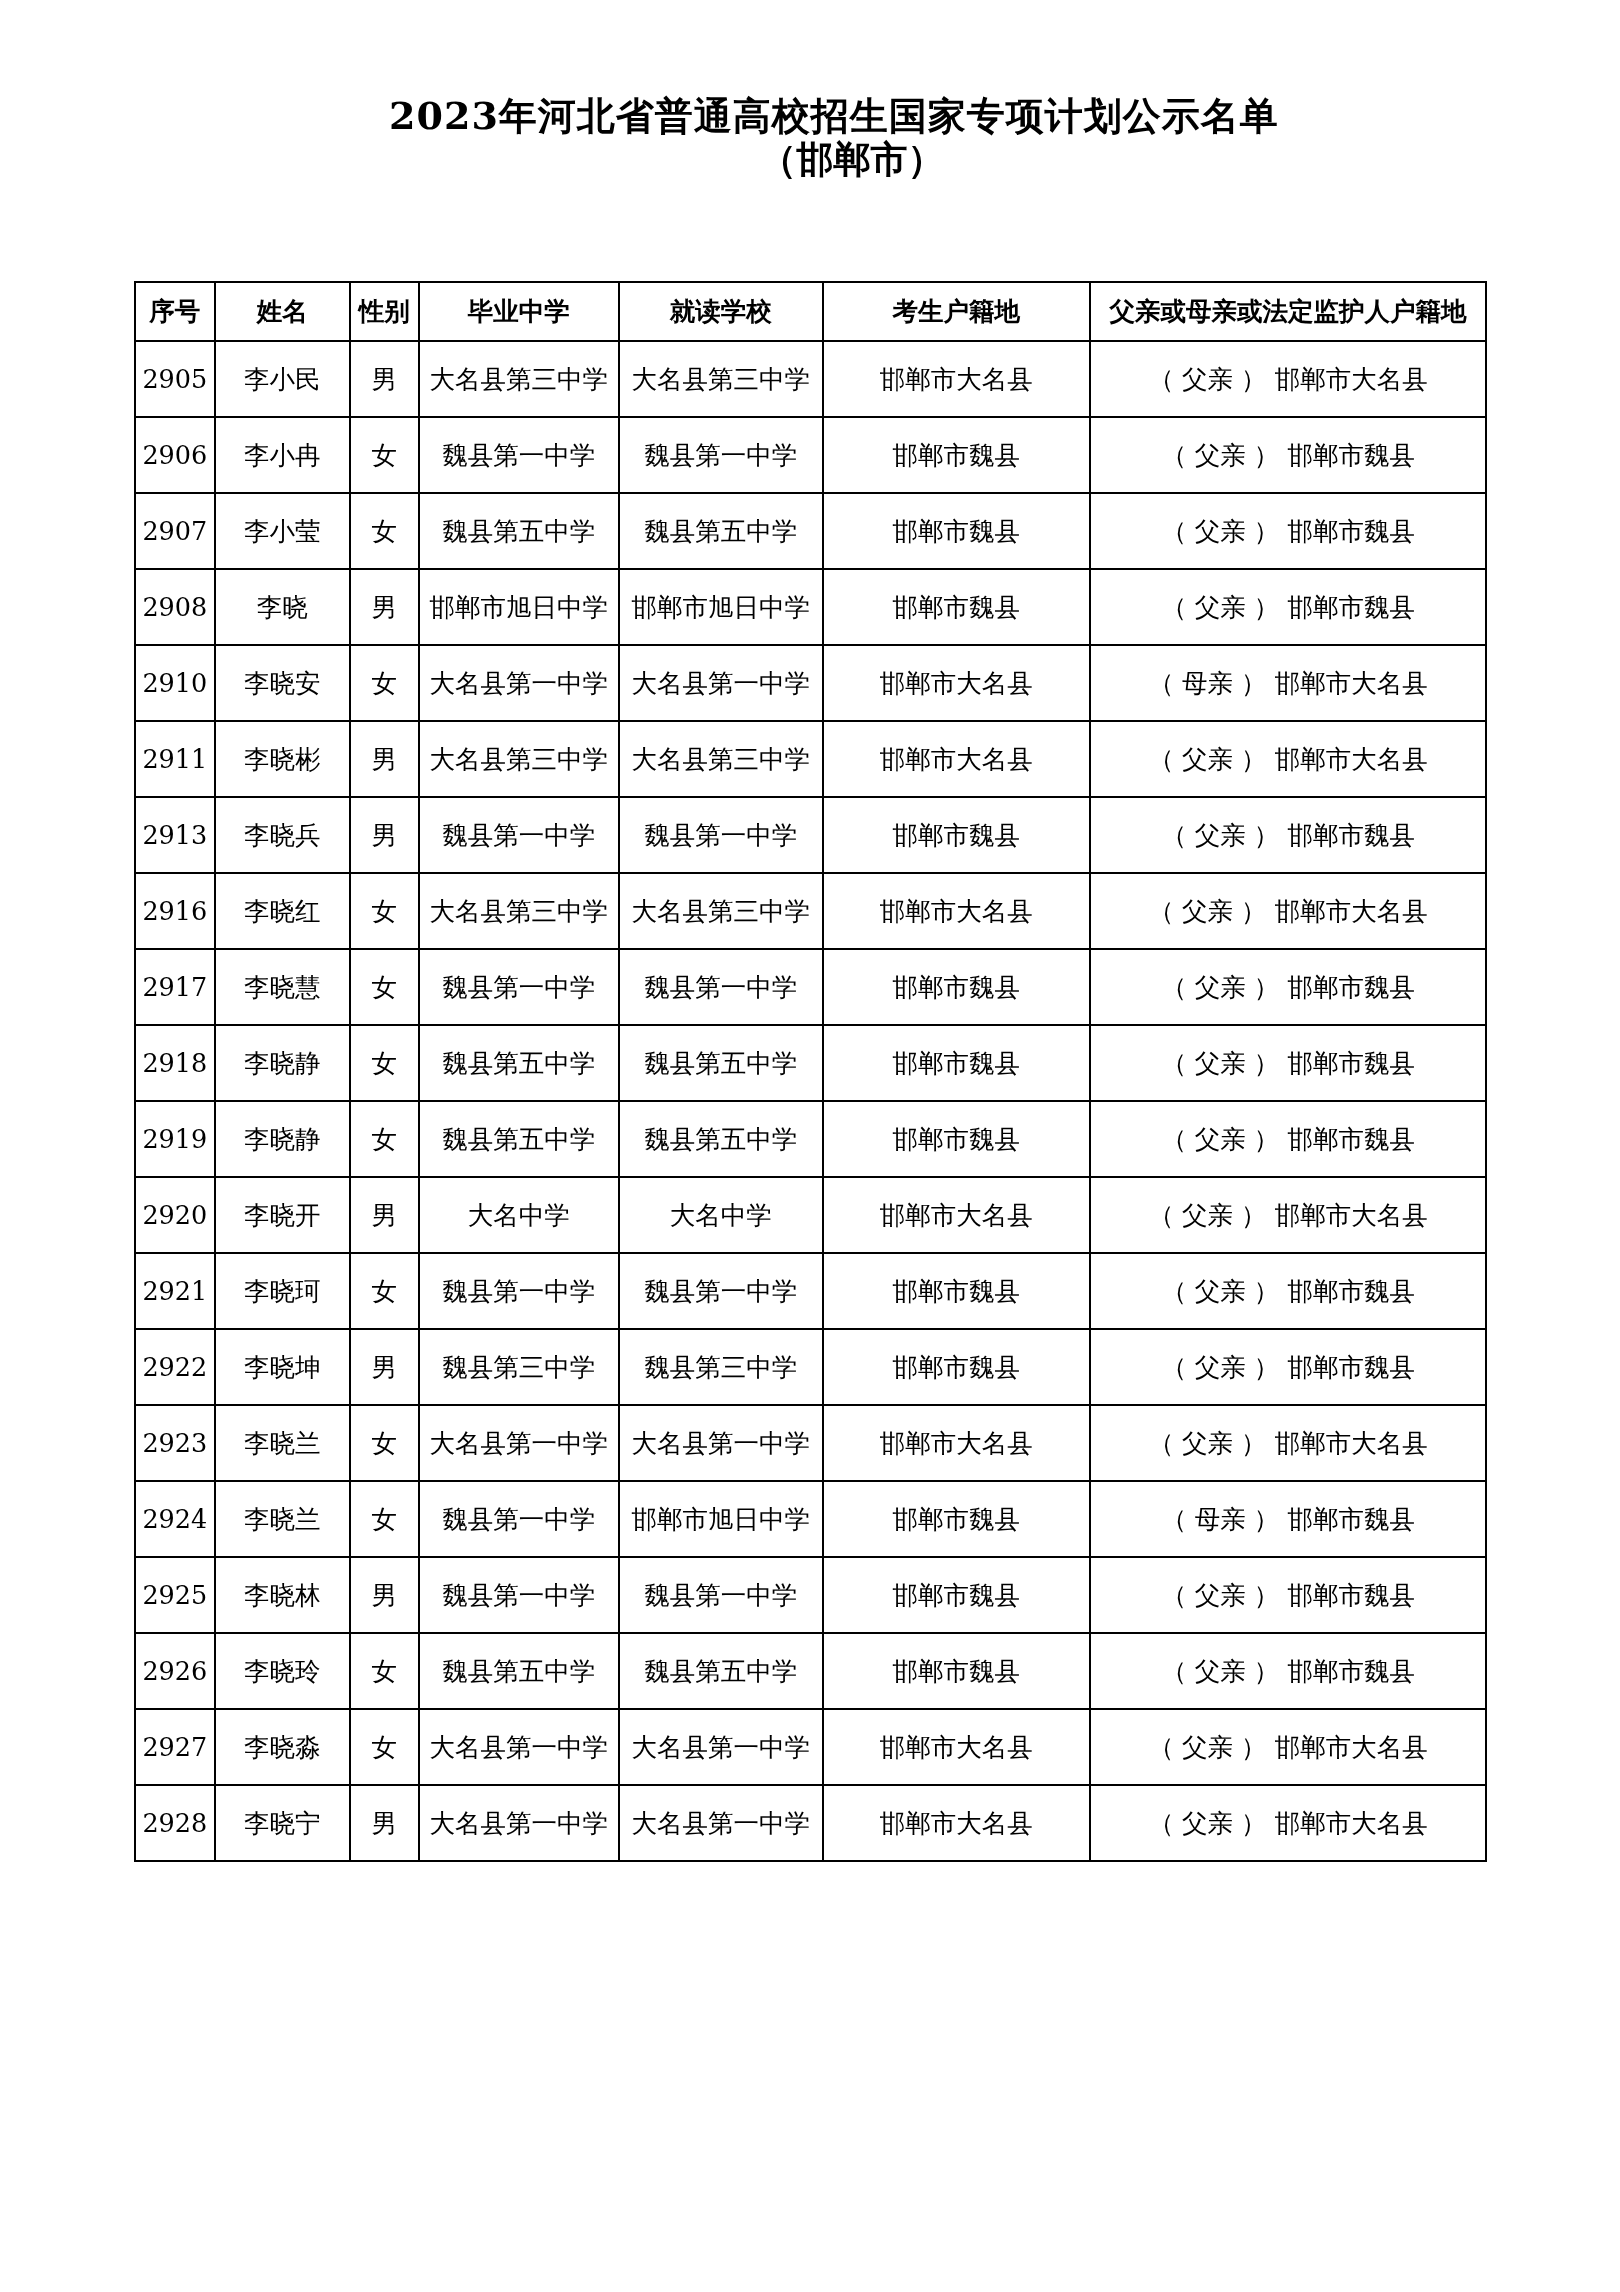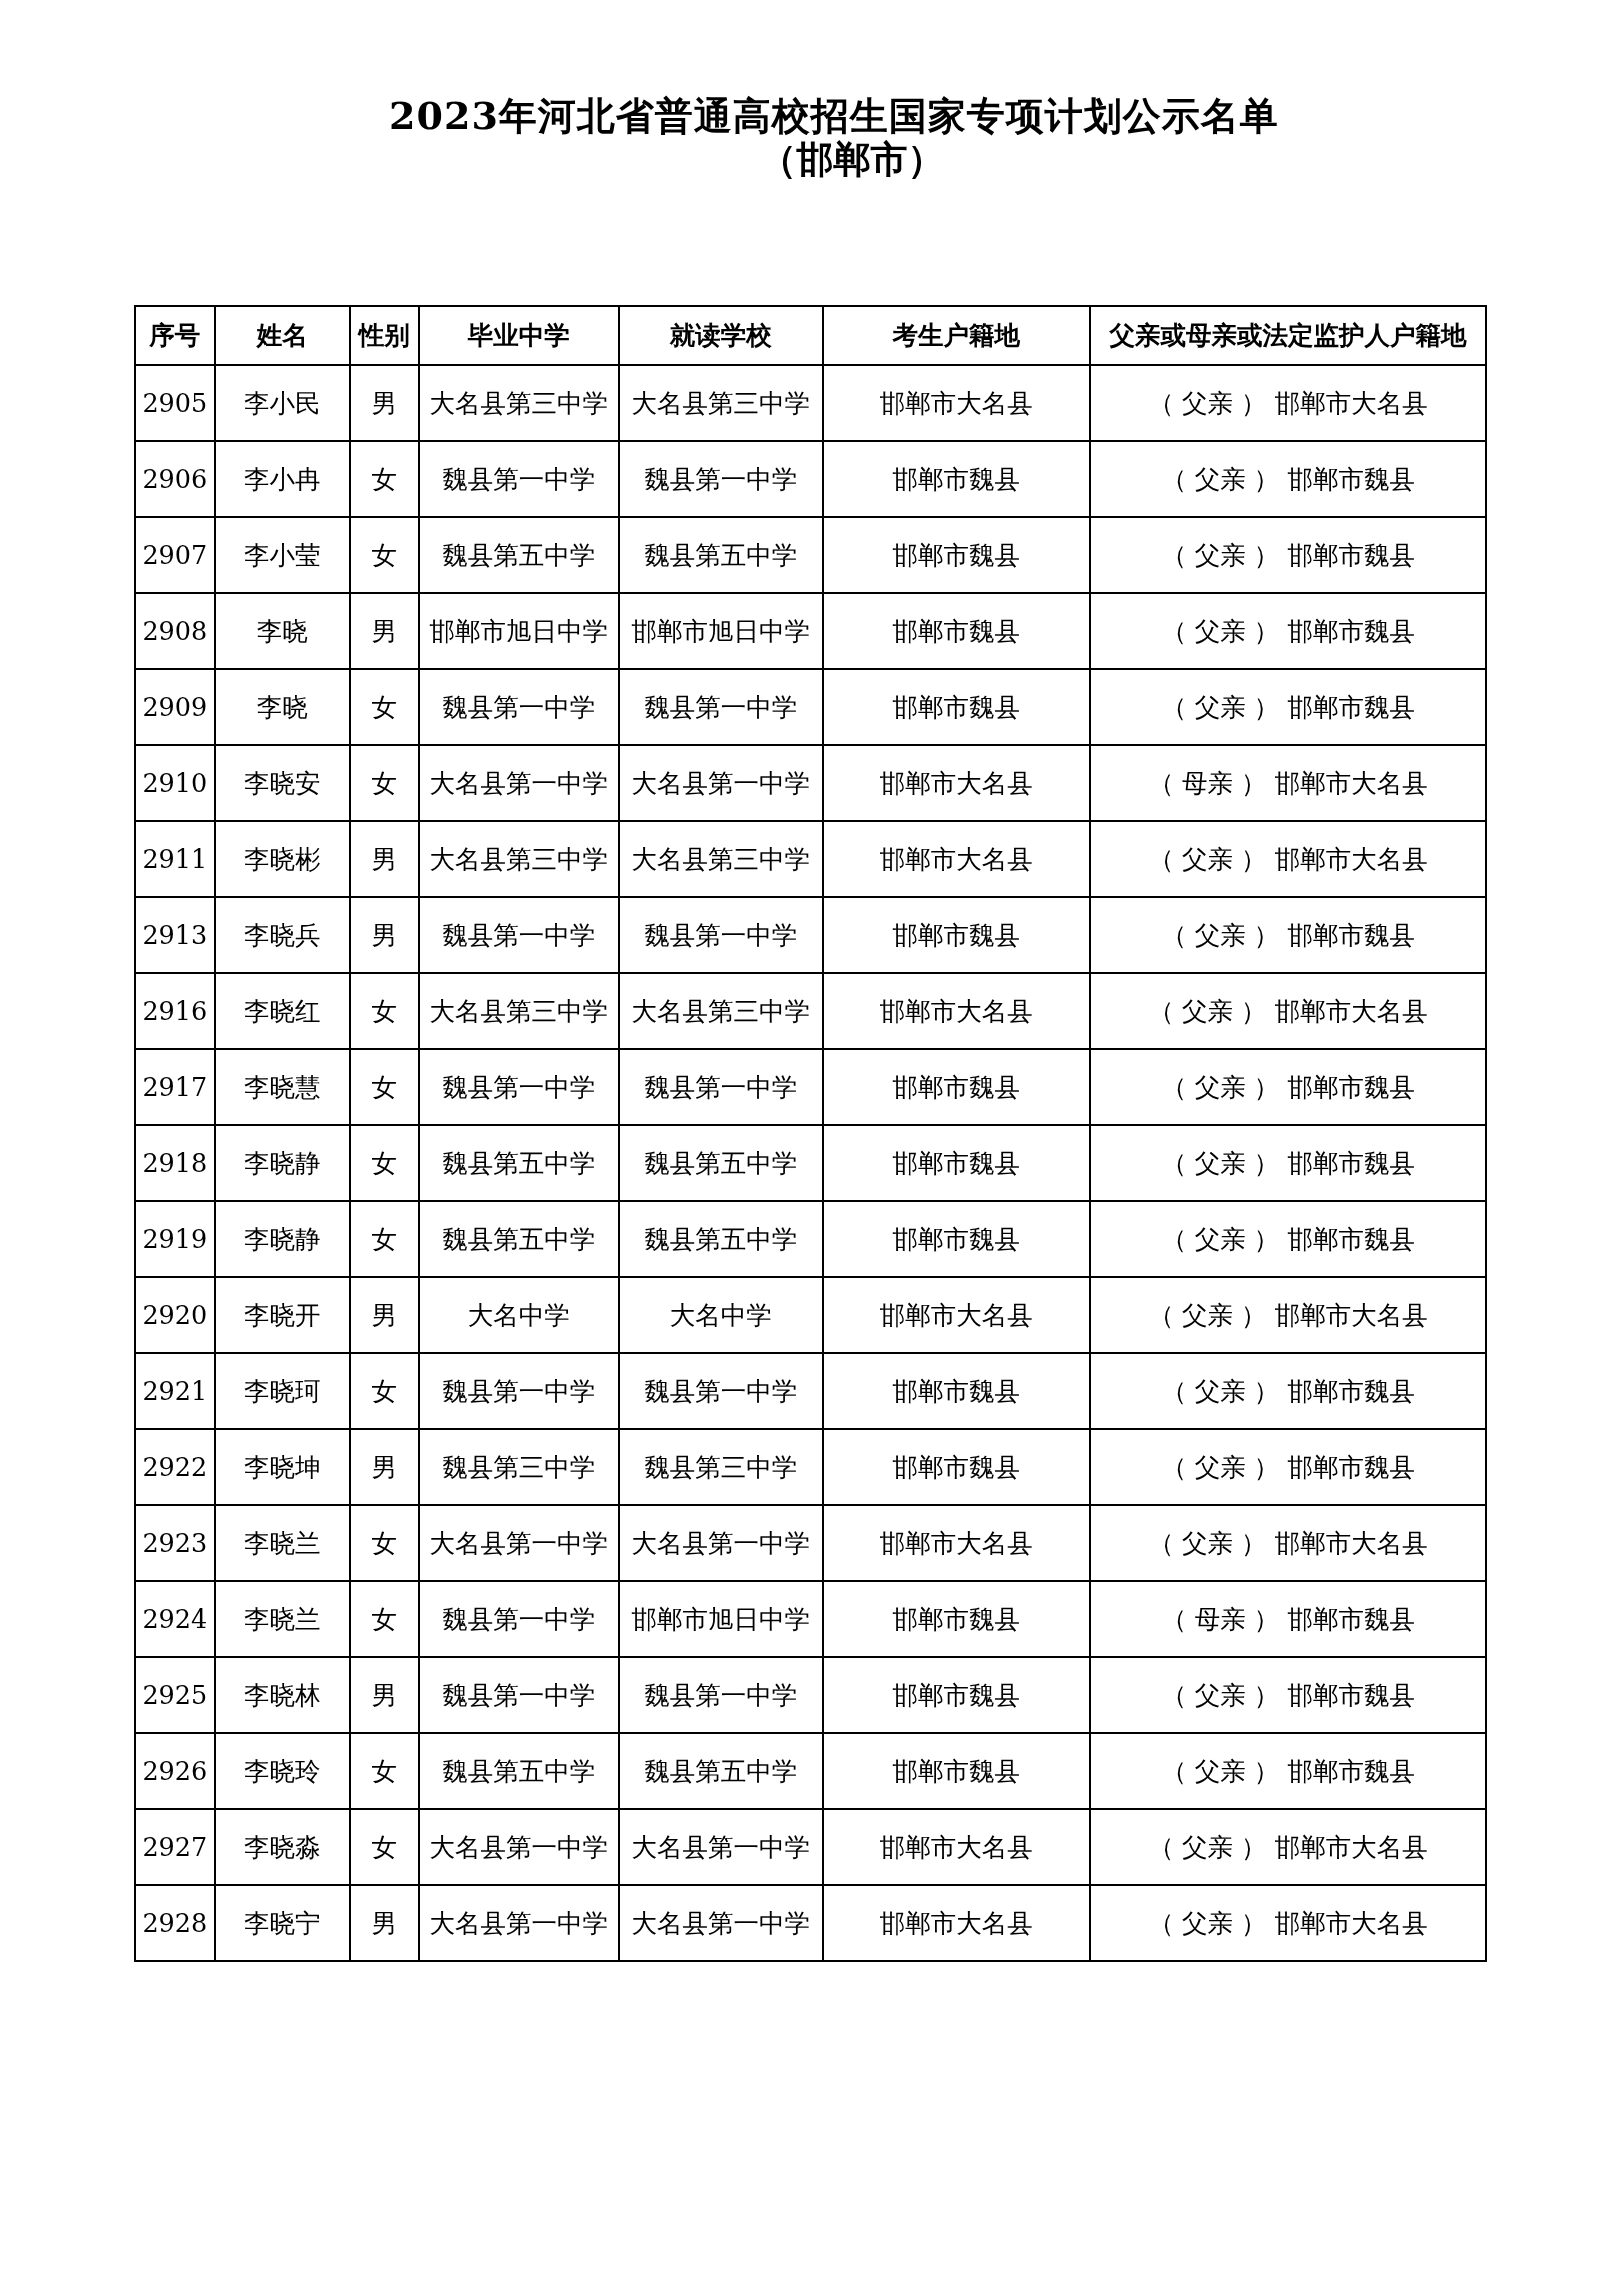--- a/index.html
+++ b/index.html
@@ -35,21 +35,20 @@
     font-weight: bold;
     line-height: 39px;
   }
   table.roster {
     position: absolute;
     left: 134px;
     top: 281px;
     width: 1353px;
     border-collapse: collapse;
     table-layout: fixed;
-    margin-top: 24px;
   }
   table.roster th, table.roster td {
     border: 2.9px solid #000000;
     text-align: center;
     vertical-align: middle;
     font-size: 25.5px;
     overflow: hidden;
     white-space: nowrap;
   }
   table.roster th {
@@ -129,29 +128,20 @@
         <tr>
           <td>2908</td>
           <td>李晓</td>
           <td>男</td>
           <td>邯郸市旭日中学</td>
           <td>邯郸市旭日中学</td>
           <td>邯郸市魏县</td>
           <td>（ 父亲 ） 邯郸市魏县</td>
         </tr>
         <tr>
-          <td>2909</td>
-          <td>李晓</td>
-          <td>女</td>
-          <td>魏县第一中学</td>
-          <td>魏县第一中学</td>
-          <td>邯郸市魏县</td>
-          <td>（ 父亲 ） 邯郸市魏县</td>
-        </tr>
-        <tr>
           <td>2910</td>
           <td>李晓安</td>
           <td>女</td>
           <td>大名县第一中学</td>
           <td>大名县第一中学</td>
           <td>邯郸市大名县</td>
           <td>（ 母亲 ） 邯郸市大名县</td>
         </tr>
         <tr>
           <td>2911</td>

